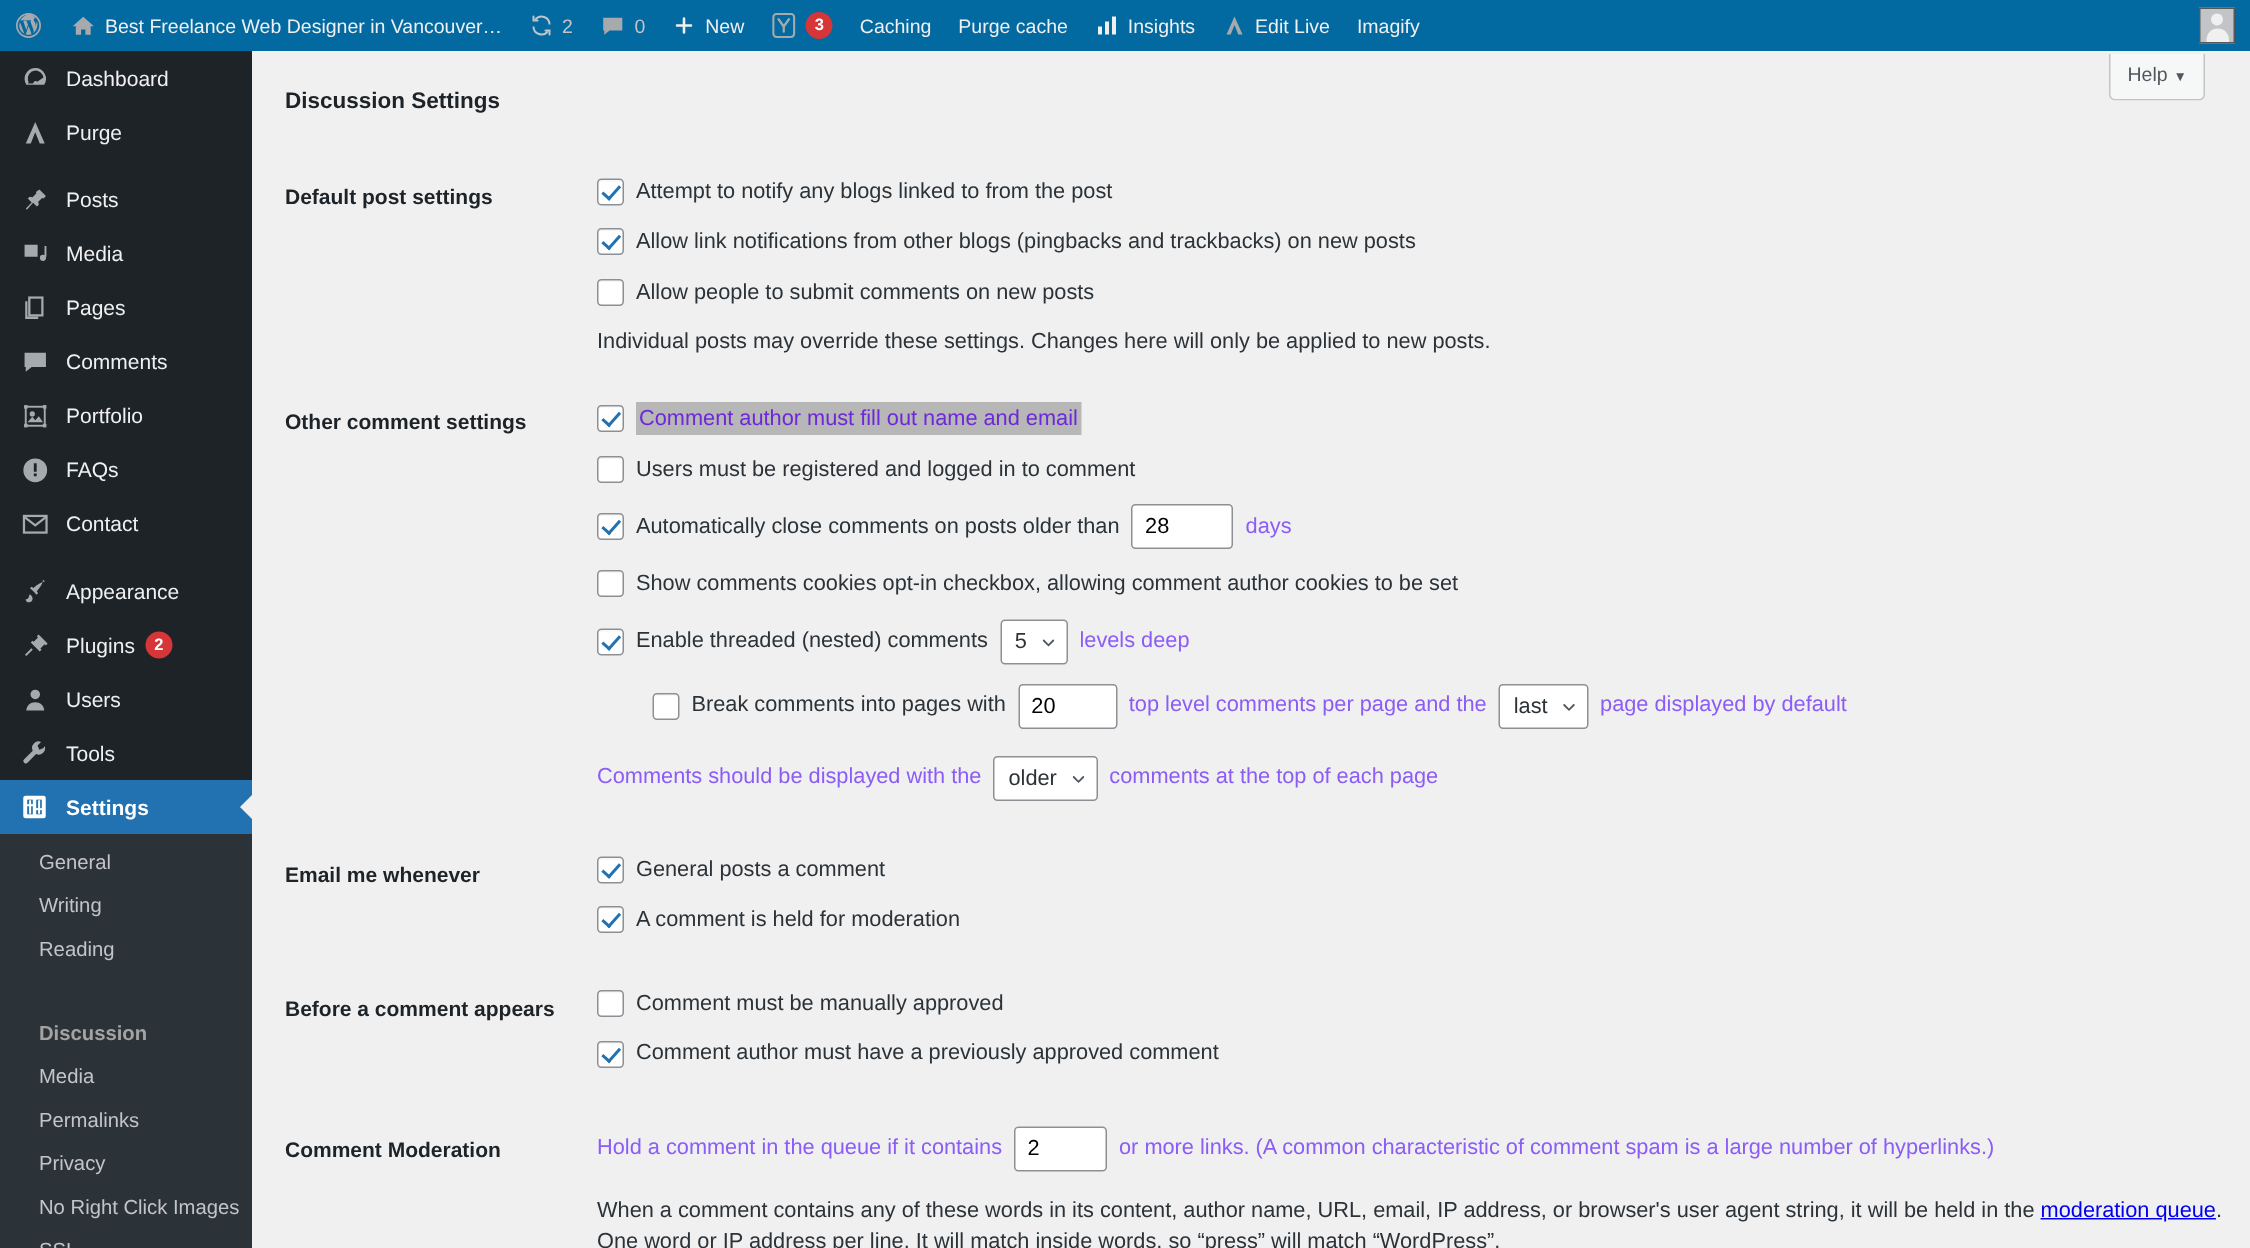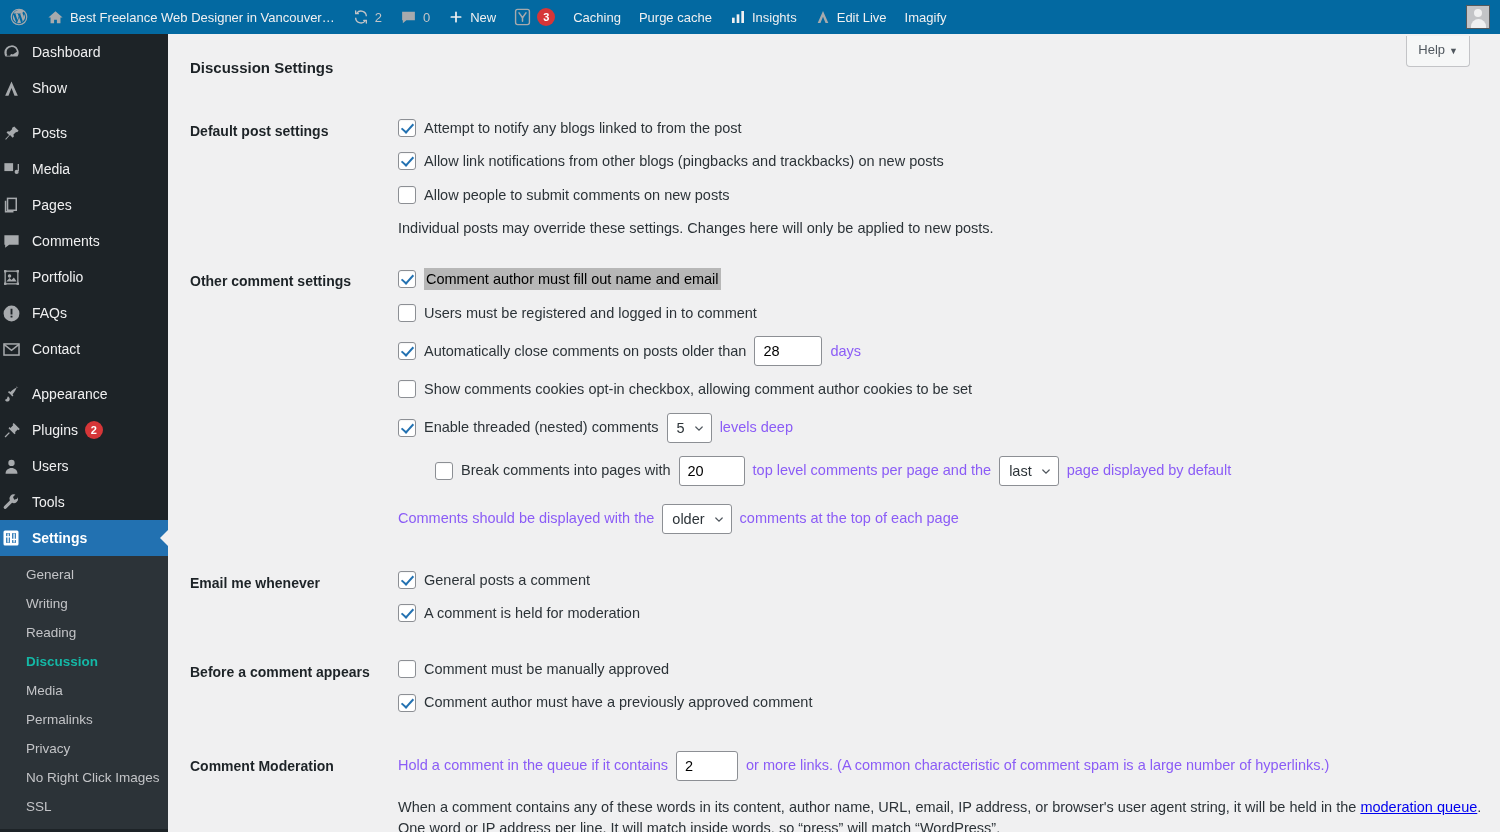--- a/index.html
+++ b/index.html
@@ -52,21 +52,21 @@
   #sidebar {
     position: absolute; top: 34px; left: 0;
     width: 168px; height: 798px;
     background: #1d2327;
     overflow: hidden;
     z-index: 40;
   }
   .menu-item {
     position: relative;
     display: flex; align-items: center;
-    height: 36px; padding-left: 0;
+    height: 36px; padding-left: 12px;
     color: #f0f0f1; font-size: 14px;
     cursor: pointer;
   }
   .menu-item .mi-icon {
     width: 22px; height: 20px; margin-right: 10px;
     display: inline-flex; align-items: center; justify-content: center;
     color: #a7aaad; flex: none;
   }
   .menu-item.current {
     background: #2271b1; color: #fff; font-weight: 600;
@@ -84,21 +84,21 @@
     min-width: 18px; height: 18px; margin-left: 7px;
     display: inline-flex; align-items: center; justify-content: center;
     font-size: 11px; font-weight: 600; padding: 0 5px;
   }
   .submenu { background: #2c3338; padding: 4px 0 8px 0; }
   .submenu-item {
     display: block; padding: 6px 0 6px 26px;
     font-size: 13.5px; color: #c3c4c7; cursor: pointer;
     line-height: 17px;
   }
-  .submenu-item.current { color: #14b8a6; font-weight: 700; }
+  .submenu-item.current { color: #a3a3a3; font-weight: 700; margin-top: 27px; }
 
   
   #main {
     position: absolute; top: 34px; left: 168px;
     width: 1332px; height: 798px;
     background: #f0f0f1;
     overflow: hidden;
   }
   #help-btn {
     position: absolute; top: 2px; right: 30px;
@@ -128,21 +128,21 @@
   }
   .ft-field { padding: 14px 10px 14px 0; }
 
   .opt-row {
     display: flex; align-items: center;
     min-height: 20px; margin-bottom: 13px;
     font-size: 14.5px; color: #2c3338; line-height: 1.4;
   }
   .opt-row:last-child { margin-bottom: 0; }
   .opt-label { margin-left: 8px; }
-  .opt-label.selected { background: #b7b7b7; color: #000000; padding: 1px 2px; }
+  .opt-label.selected { background: #b7b7b7; color: #6d28d9; padding: 1px 2px; }
 
   .cb {
     width: 18px; height: 18px; flex: none;
     background: #fff;
     border: 1px solid #8c8f94;
     border-radius: 3px;
     position: relative;
     cursor: pointer;
     box-shadow: 0 1px 1px rgba(0,0,0,.04) inset;
   }
@@ -304,21 +304,21 @@
     </span>
     <span>Dashboard</span>
   </div>
 
   <div class="menu-item">
     <span class="mi-icon">
       <svg width="19" height="19" viewBox="0 0 24 24" fill="currentColor">
         <path d="M12 3L4 21h4.2l3.8-9.5L15.8 21H20L12 3z"></path>
       </svg>
     </span>
-    <span>Show</span>
+    <span>Purge</span>
   </div>
 
   <div class="menu-sep"></div>
 
   <div class="menu-item">
     <span class="mi-icon">
       <svg width="19" height="19" viewBox="0 0 24 24" fill="currentColor">
         <path d="M15.5 3l5.5 5.5-2 2-1.2-.5-3.3 3.3.5 2.4-1.6 1.6-3.3-3.3L5 19.9 4.1 19l4.9-5.1L5.7 10.6l1.6-1.6 2.4.5L13 6.2l-.5-1.2 3-2z"></path>
       </svg>
     </span>

